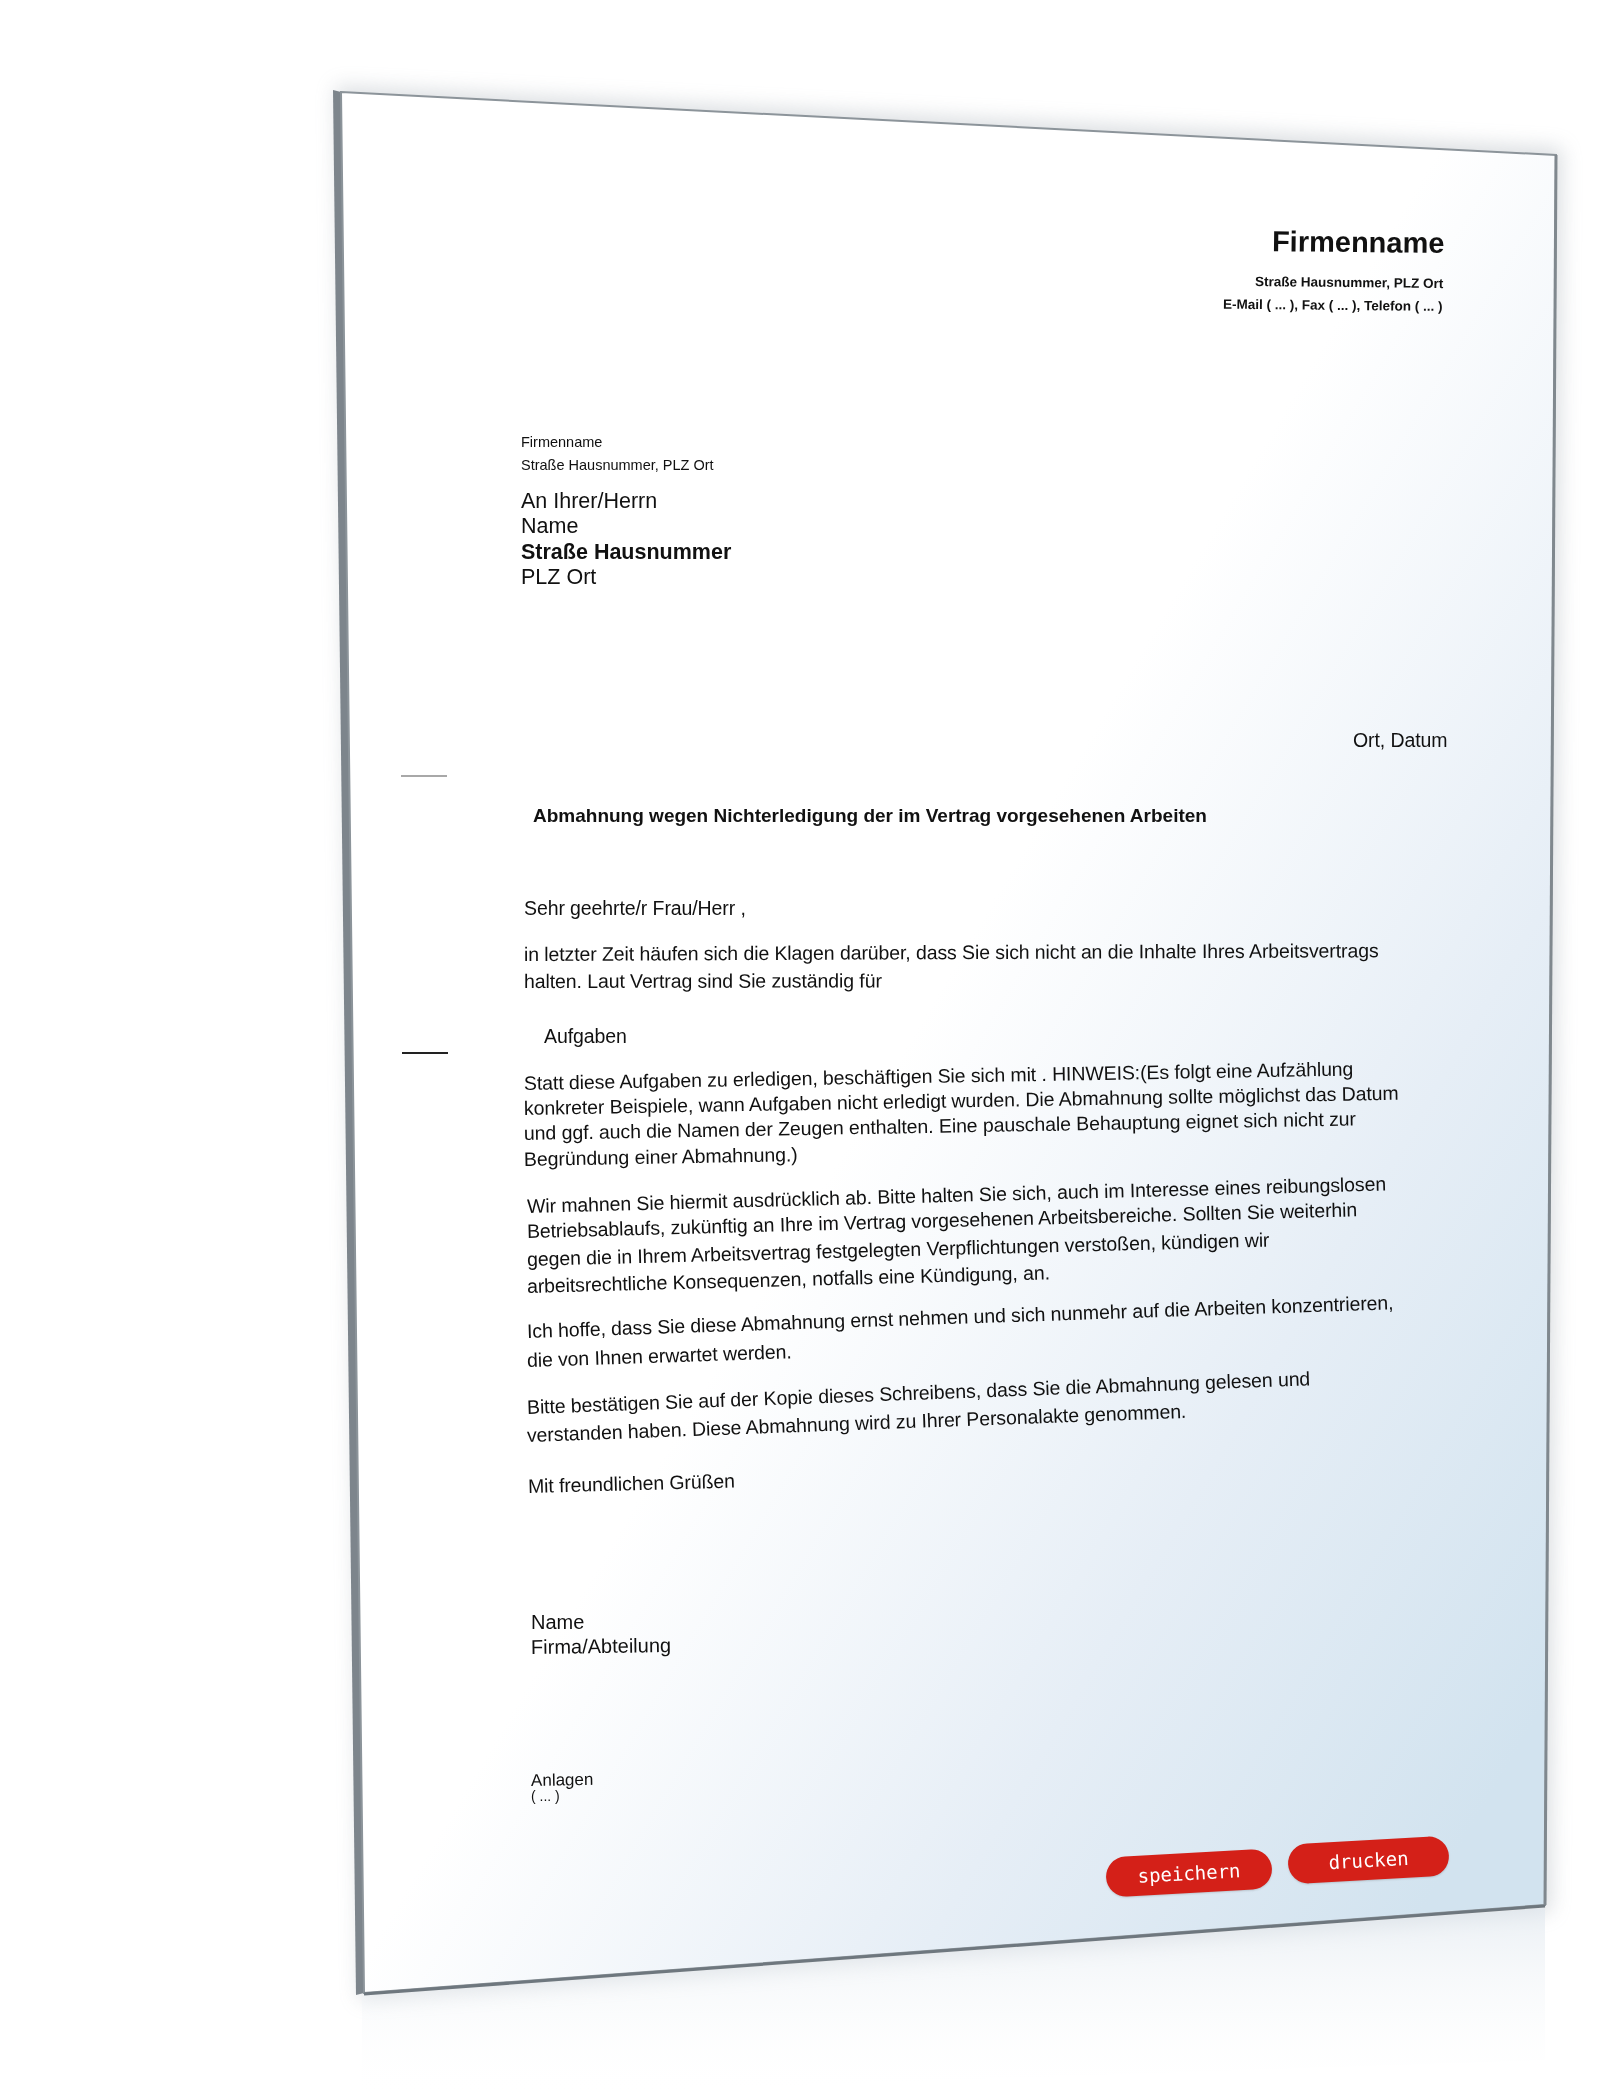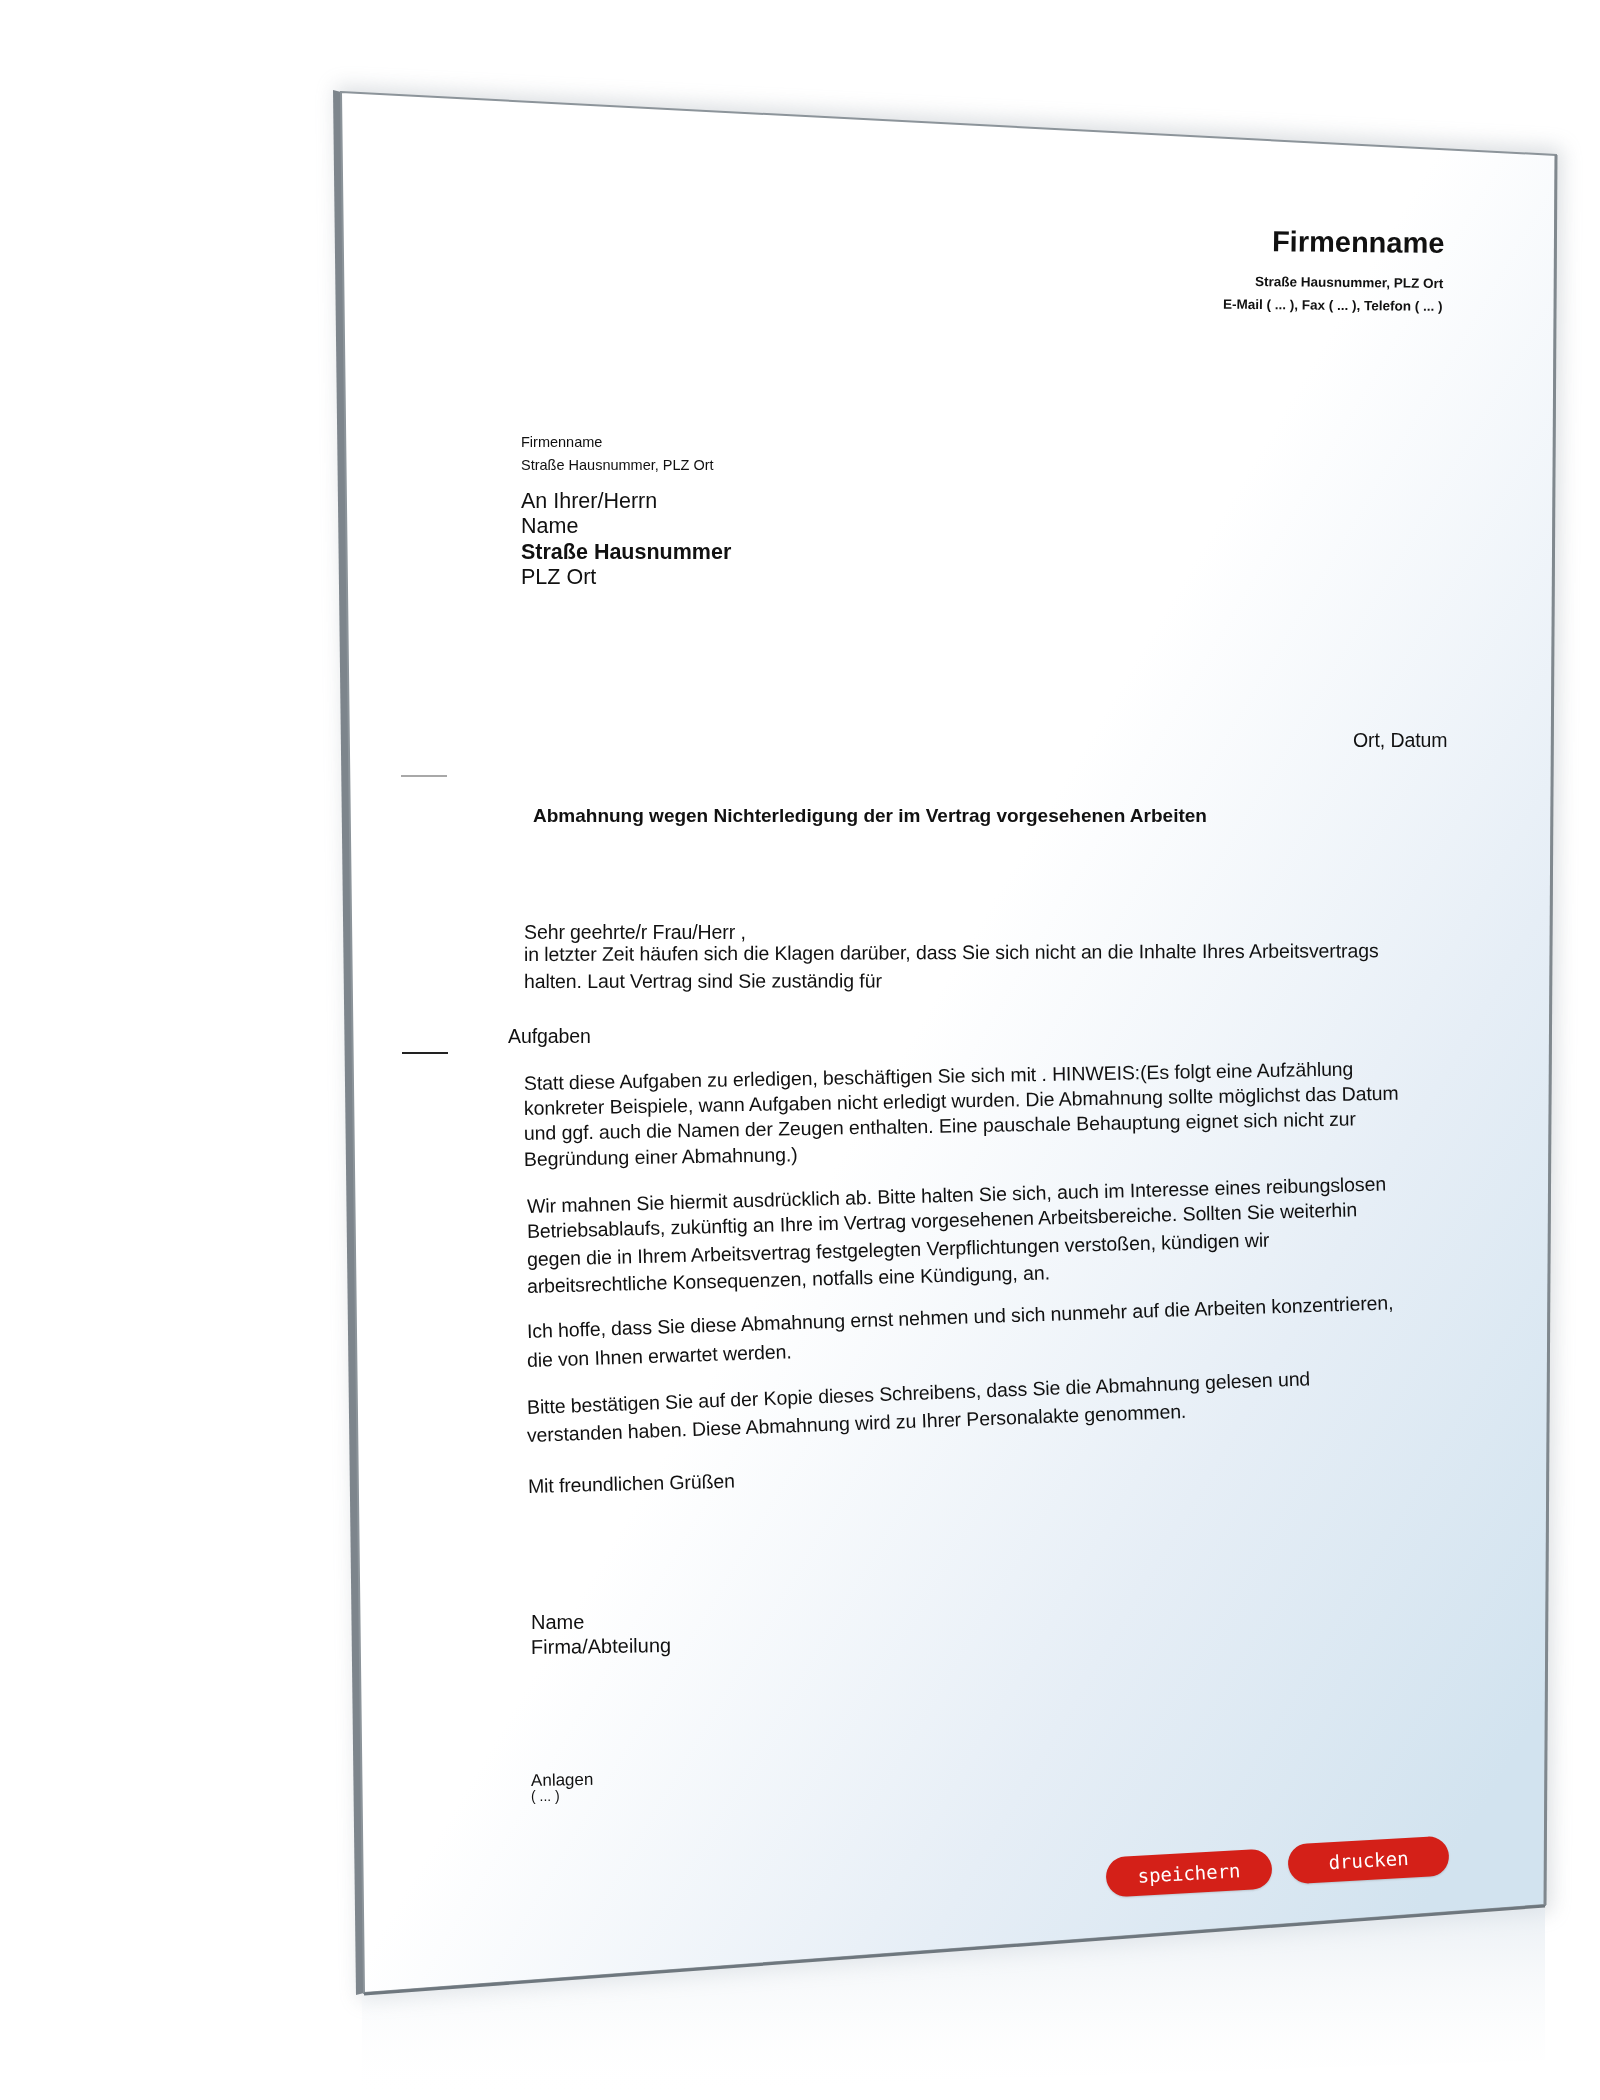--- a/index.html
+++ b/index.html
@@ -74,27 +74,27 @@
   <div class="t addr" style="left:521px; top:567px;">PLZ Ort</div>
 </div>
 
 <div class="t body" style="left:1353px; top:731px;">Ort, Datum</div>
 
 <div class="fold" style="left:401px; top:775px; width:46px; background:#a8a8a8;"></div>
 <div class="fold" style="left:402px; top:1052px; width:46px; background:#222;"></div>
 
 <div class="t subject" style="left:524px; top:806px;margin-left:9px;">Abmahnung wegen Nichterledigung der im Vertrag vorgesehenen Arbeiten</div>
 
-<div class="t body" style="left:524px; top:899px;margin-top:24px;">Sehr geehrte/r Frau/Herr       ,</div>
+<div class="t body" style="left:524px; top:899px;">Sehr geehrte/r Frau/Herr       ,</div>
 
 <div>
   <div class="t body" style="left:524px; top:945px; transform: rotate(-0.25deg);">in letzter Zeit häufen sich die Klagen darüber, dass Sie sich nicht an die Inhalte Ihres Arbeitsvertrags</div>
   <div class="t body" style="left:524px; top:972px; transform: rotate(-0.1deg);">halten. Laut Vertrag sind Sie zuständig für</div>
 
-  <div class="t body" style="left:508px; top:1027px;">Aufgaben</div>
+  <div class="t body" style="left:544px; top:1027px;">Aufgaben</div>
 
   <div class="t body" style="left:524px; top:1074px; transform: rotate(-1.0deg);">Statt diese Aufgaben zu erledigen, beschäftigen Sie sich mit      . HINWEIS:(Es folgt eine Aufzählung</div>
   <div class="t body" style="left:524px; top:1099px; transform: rotate(-1.0deg);">konkreter Beispiele, wann Aufgaben nicht erledigt wurden. Die Abmahnung sollte möglichst das Datum</div>
   <div class="t body" style="left:524px; top:1124px; transform: rotate(-1.0deg);">und ggf. auch die Namen der Zeugen enthalten. Eine pauschale Behauptung eignet sich nicht zur</div>
   <div class="t body" style="left:524px; top:1150px; transform: rotate(-1.0deg);">Begründung einer Abmahnung.)</div>
 
   <div class="t body" style="left:527px; top:1197px; transform: rotate(-1.5deg);">Wir mahnen Sie hiermit ausdrücklich ab. Bitte halten Sie sich, auch im Interesse eines reibungslosen</div>
   <div class="t body" style="left:527px; top:1222px; transform: rotate(-1.5deg);">Betriebsablaufs, zukünftig an Ihre im Vertrag vorgesehenen Arbeitsbereiche. Sollten Sie weiterhin</div>
   <div class="t body" style="left:527px; top:1250px; transform: rotate(-1.5deg);">gegen die in Ihrem Arbeitsvertrag festgelegten Verpflichtungen verstoßen, kündigen wir</div>
   <div class="t body" style="left:527px; top:1277px; transform: rotate(-1.5deg);">arbeitsrechtliche Konsequenzen, notfalls eine Kündigung, an.</div>

